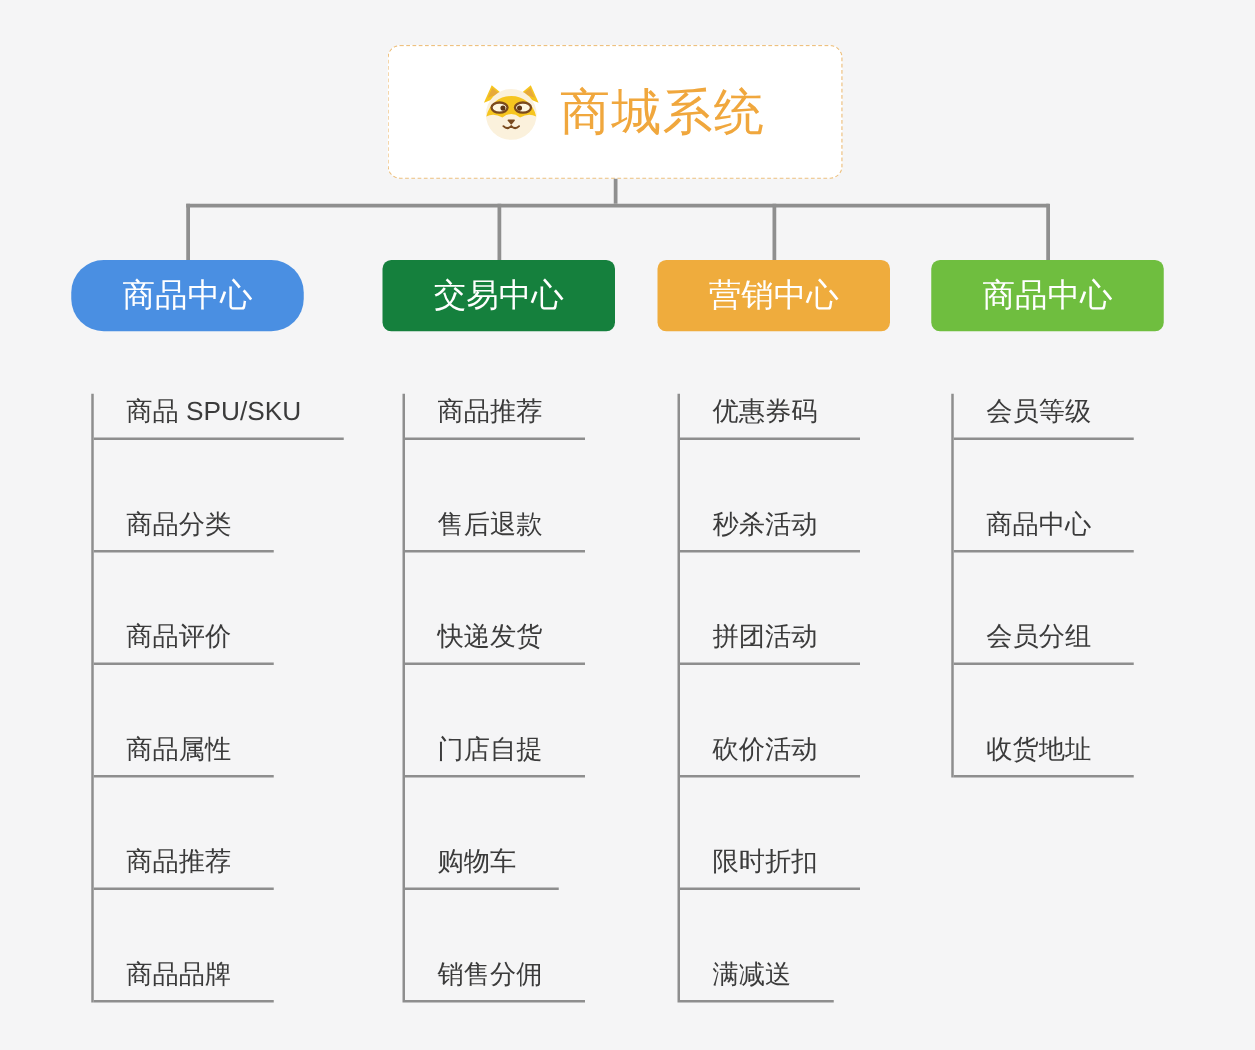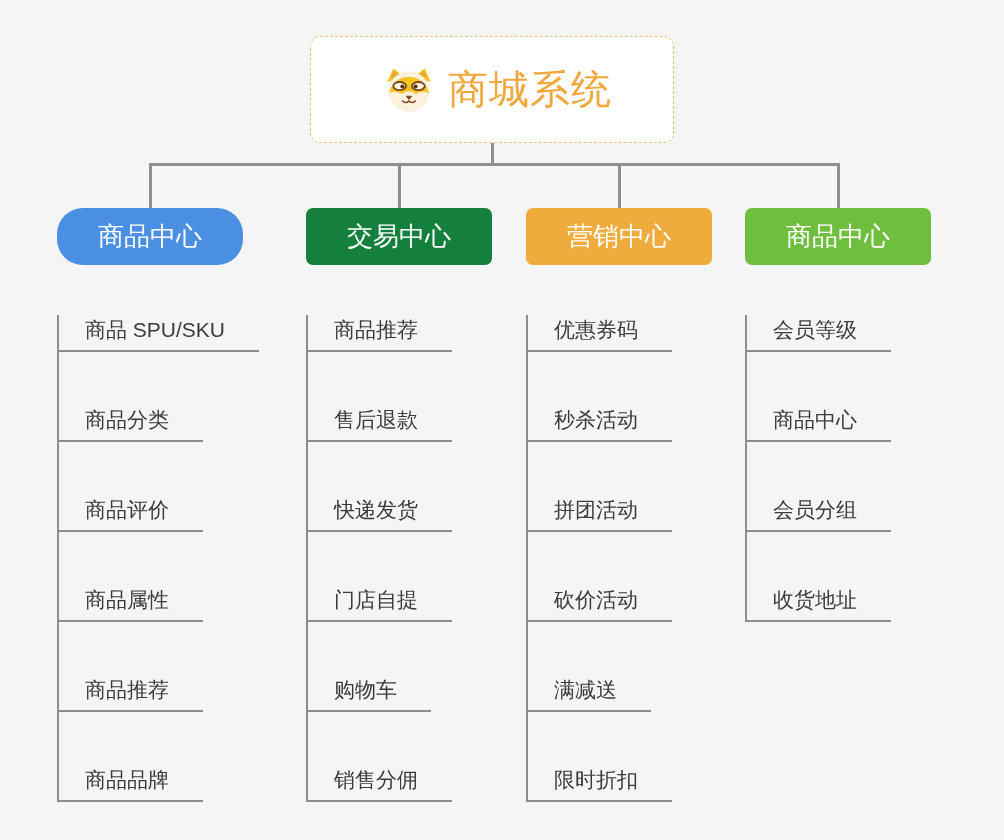--- a/index.html
+++ b/index.html
@@ -37,20 +37,21 @@
   .branch.b0{left:57px;}
   .branch.b1{left:306px;}
   .branch.b2{left:526px;}
   .branch.b3{left:745px;}
   .branch-header{
     height:57px;border-radius:7px;
     display:flex;align-items:center;justify-content:center;
     color:#ffffff;font-size:26px;
   }
   .branch-children{
+    margin-left:16px;
     border-left:2px solid #8e8e8e;
     width:max-content;
   }
   .child-item{
     width:max-content;
     padding:0 34px 5px 26px;
     margin-top:53px;
     border-bottom:2px solid #8e8e8e;
     font-size:21px;line-height:30px;color:#3b3b3b;
     white-space:nowrap;
@@ -123,22 +124,22 @@
 
   <div class="branch b2">
     <div class="branch-header" style="background-color: rgb(239, 172, 61);">
       <span>营销中心</span>
     </div>
     <div class="branch-children">
       <div class="child-item">优惠券码</div>
       <div class="child-item">秒杀活动</div>
       <div class="child-item">拼团活动</div>
       <div class="child-item">砍价活动</div>
+      <div class="child-item">限时折扣</div>
       <div class="child-item">满减送</div>
-      <div class="child-item">限时折扣</div>
     </div>
   </div>
 
   <div class="branch b3">
     <div class="branch-header" style="background-color: rgb(111, 190, 63);">
       <span>商品中心</span>
     </div>
     <div class="branch-children">
       <div class="child-item">会员等级</div>
       <div class="child-item">商品中心</div>

